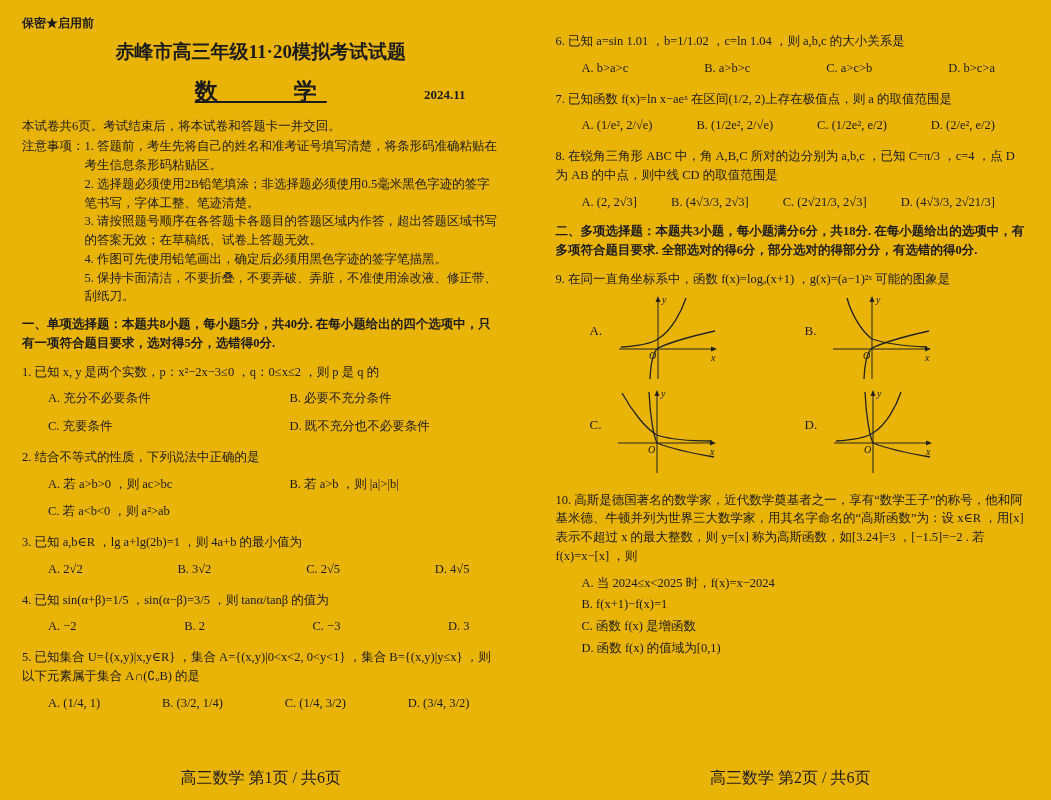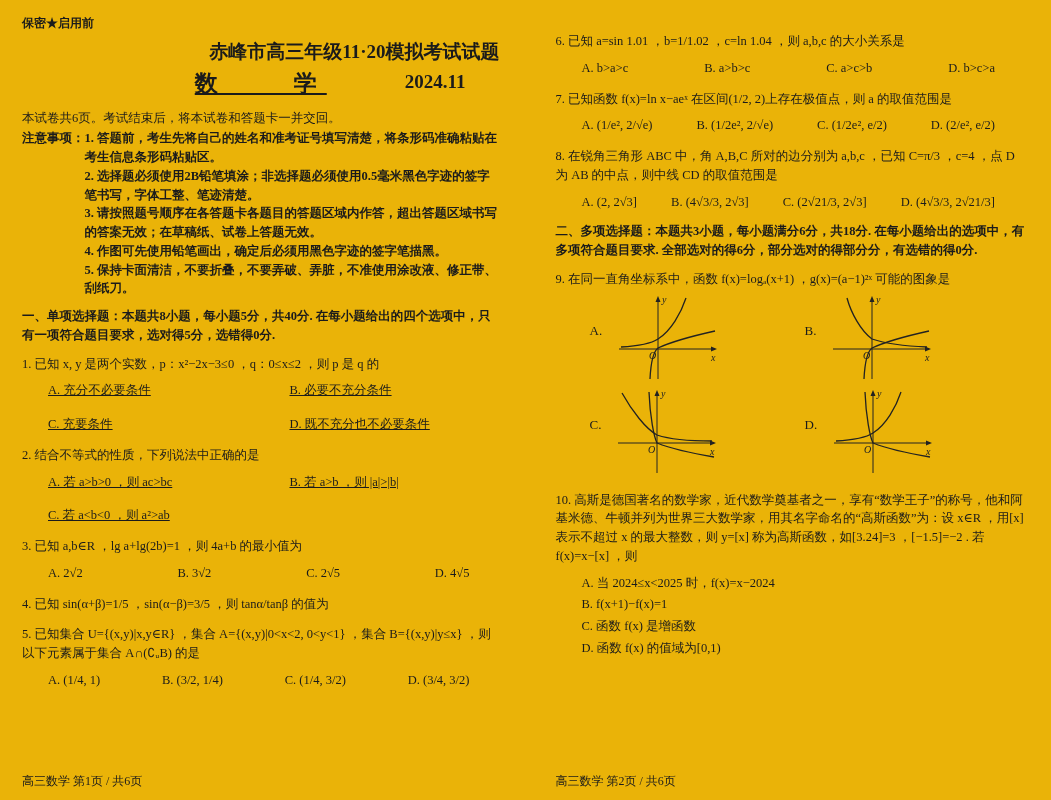--- a/index.html
+++ b/index.html
@@ -11,37 +11,37 @@
   }
   .sheet { width:1051px; height:800px; background:#eab308; display:flex; overflow:hidden; }
   .page {
     width:50%; height:100%;
     padding:14px 26px 10px 22px;
     display:flex; flex-direction:column;
     font-size:12.5px; line-height:1.5;
   }
   .page-right { padding-top:26px; padding-left:30px; }
   .security { font-weight:bold; font-size:12px; margin-bottom:4px; }
-  .title { text-align:right; font-size:19px; font-weight:bold; margin:2px 0 0; }
+  .title { text-align:center; font-size:19px; font-weight:bold; margin:2px 0 8px; }
   .subject-row { position:relative; text-align:center; margin-bottom:8px; height:32px; }
   .subject { font-size:23px; font-weight:bold; letter-spacing:10px; display:inline-block;text-decoration:underline; }
-  .date { position:absolute; right:34px; bottom:2px; font-weight:bold; font-size:19px;margin-top:46px; }
+  .date { position:absolute; right:34px; bottom:2px; font-weight:bold; font-size:13px;margin-top:46px; }
   .exam-note { margin:2px 0 2px; }
-  .notice { display:flex; margin-bottom:4px;font-weight:bold; }
+  .notice { display:flex; margin-bottom:4px; }
   .notice-label { white-space:nowrap; }
   .notice-items { flex:1; }
   .notice-items p { margin:0; }
   .section-title { font-weight:bold; margin:5px 0 4px; }
   .question { margin:6px 0; }
   .options { padding-left:26px; margin-top:8px;align-items:flex-end; }
-  .options.two { display:grid; grid-template-columns:1.15fr 1fr; row-gap:15px;text-decoration:underline; }
+  .options.two { display:grid; grid-template-columns:1.15fr 1fr; row-gap:9px; }
   .options.four { display:flex; justify-content:space-between; padding-right:30px; }
   .options.one .opt { display:block; margin:3px 0; }
   .opt { white-space:nowrap; }
-  .footer { margin-top:auto; text-align:left; font-size:12px; padding-top:4px;font-family:Liberation Serif, serif; }
+  .footer { margin-top:auto; text-align:center; font-size:16px; padding-top:4px;font-family:Liberation Serif, serif; }
   
   .graphs { padding-left:34px; margin:2px 0 2px; }
   .graph-row { display:flex; margin-bottom:2px; }
   .graph-cell { display:flex; align-items:flex-start; width:215px; }
   .graph-label { font-size:13px; padding-top:30px; margin-right:10px; }
   svg.graph { width:112px; height:92px; display:block; }
   .axis { stroke:#222; stroke-width:1; }
   .arrow { fill:#222; stroke:none; }
   .curve { stroke:#222; stroke-width:1.3; fill:none; }
   .glabel { font-size:10px; font-style:italic; fill:#222; font-family:"Liberation Serif",serif; }
@@ -97,20 +97,26 @@
       <div class="options four">
         <span class="opt">A. 2√2</span>
         <span class="opt">B. 3√2</span>
         <span class="opt">C. 2√5</span>
         <span class="opt">D. 4√5</span>
       </div>
     </div>
 
     <div class="question">
       <p class="q-text">4. 已知 sin(α+β)=1/5 ，sin(α−β)=3/5 ，则 tanα/tanβ 的值为</p>
+      <div class="options four">
+        <span class="opt">A. −2</span>
+        <span class="opt">B. 2</span>
+        <span class="opt">C. −3</span>
+        <span class="opt">D. 3</span>
+      </div>
     </div>
 
     <div class="question">
       <p class="q-text">5. 已知集合 U={(x,y)|x,y∈R} ，集合 A={(x,y)|0&lt;x&lt;2, 0&lt;y&lt;1} ，集合 B={(x,y)|y≤x} ，则以下元素属于集合 A∩(∁ᵤB) 的是</p>
       <div class="options four">
         <span class="opt">A. (1/4, 1)</span>
         <span class="opt">B. (3/2, 1/4)</span>
         <span class="opt">C. (1/4, 3/2)</span>
         <span class="opt">D. (3/4, 3/2)</span>
       </div>

